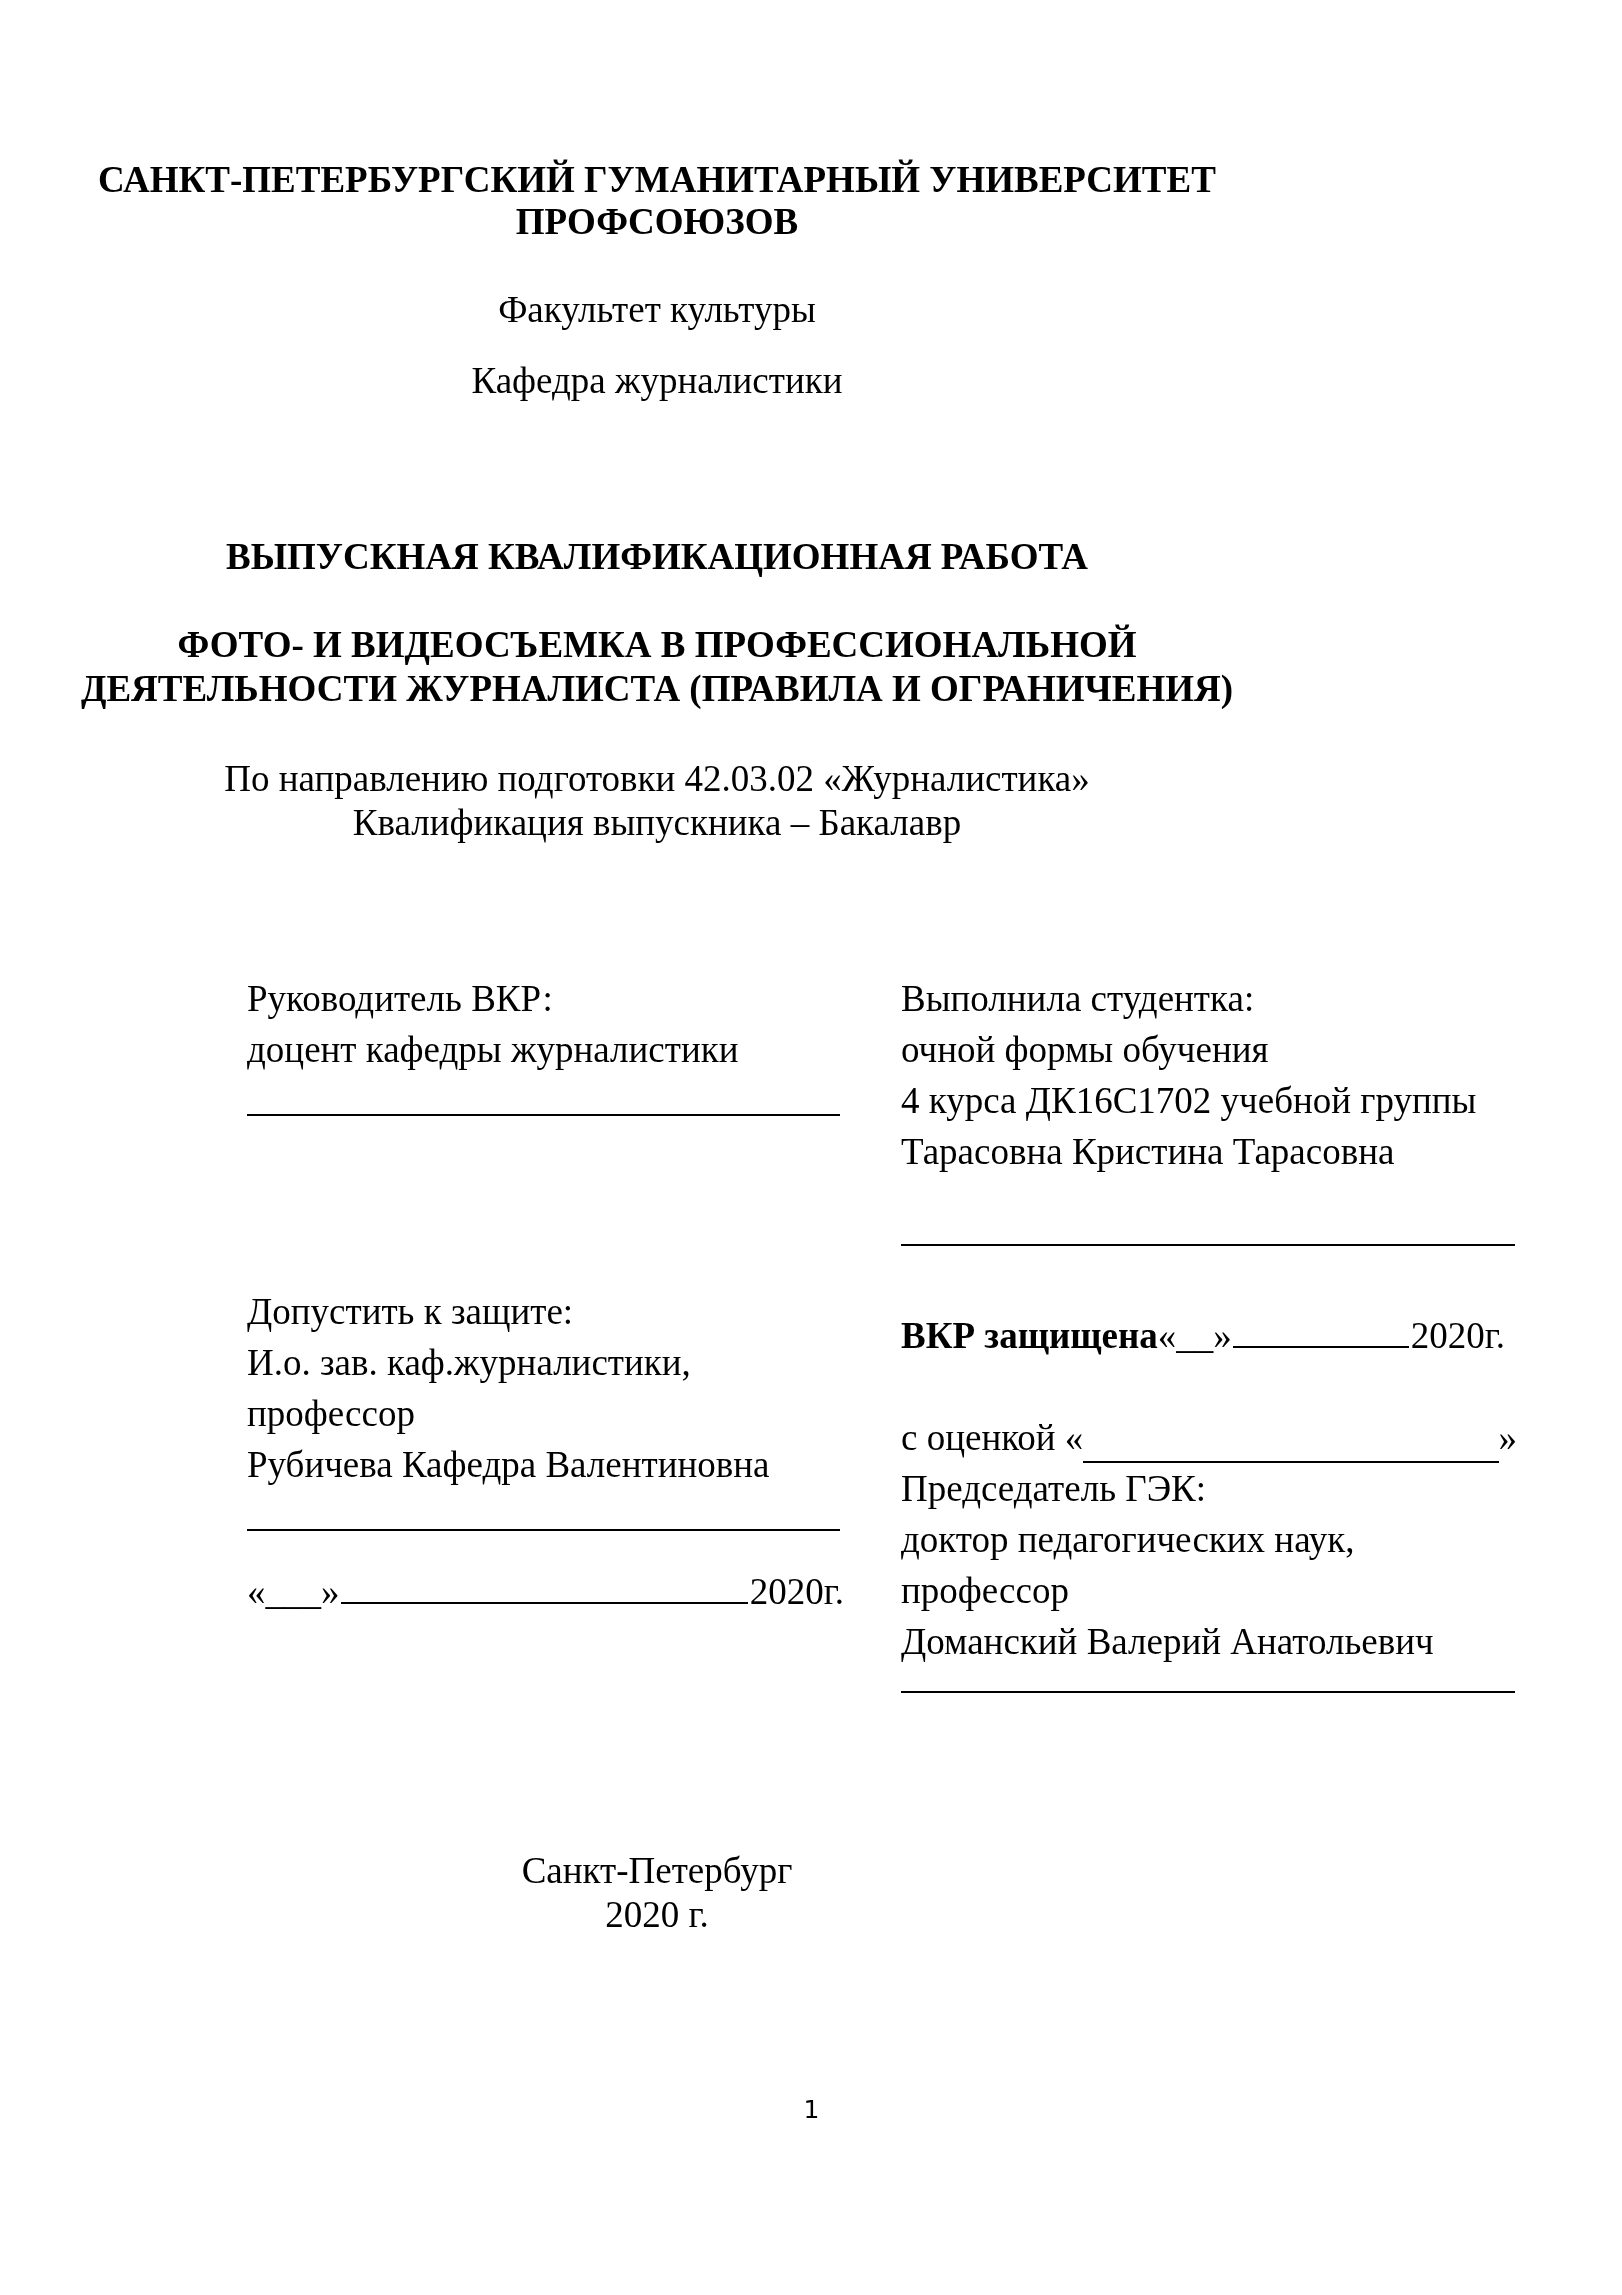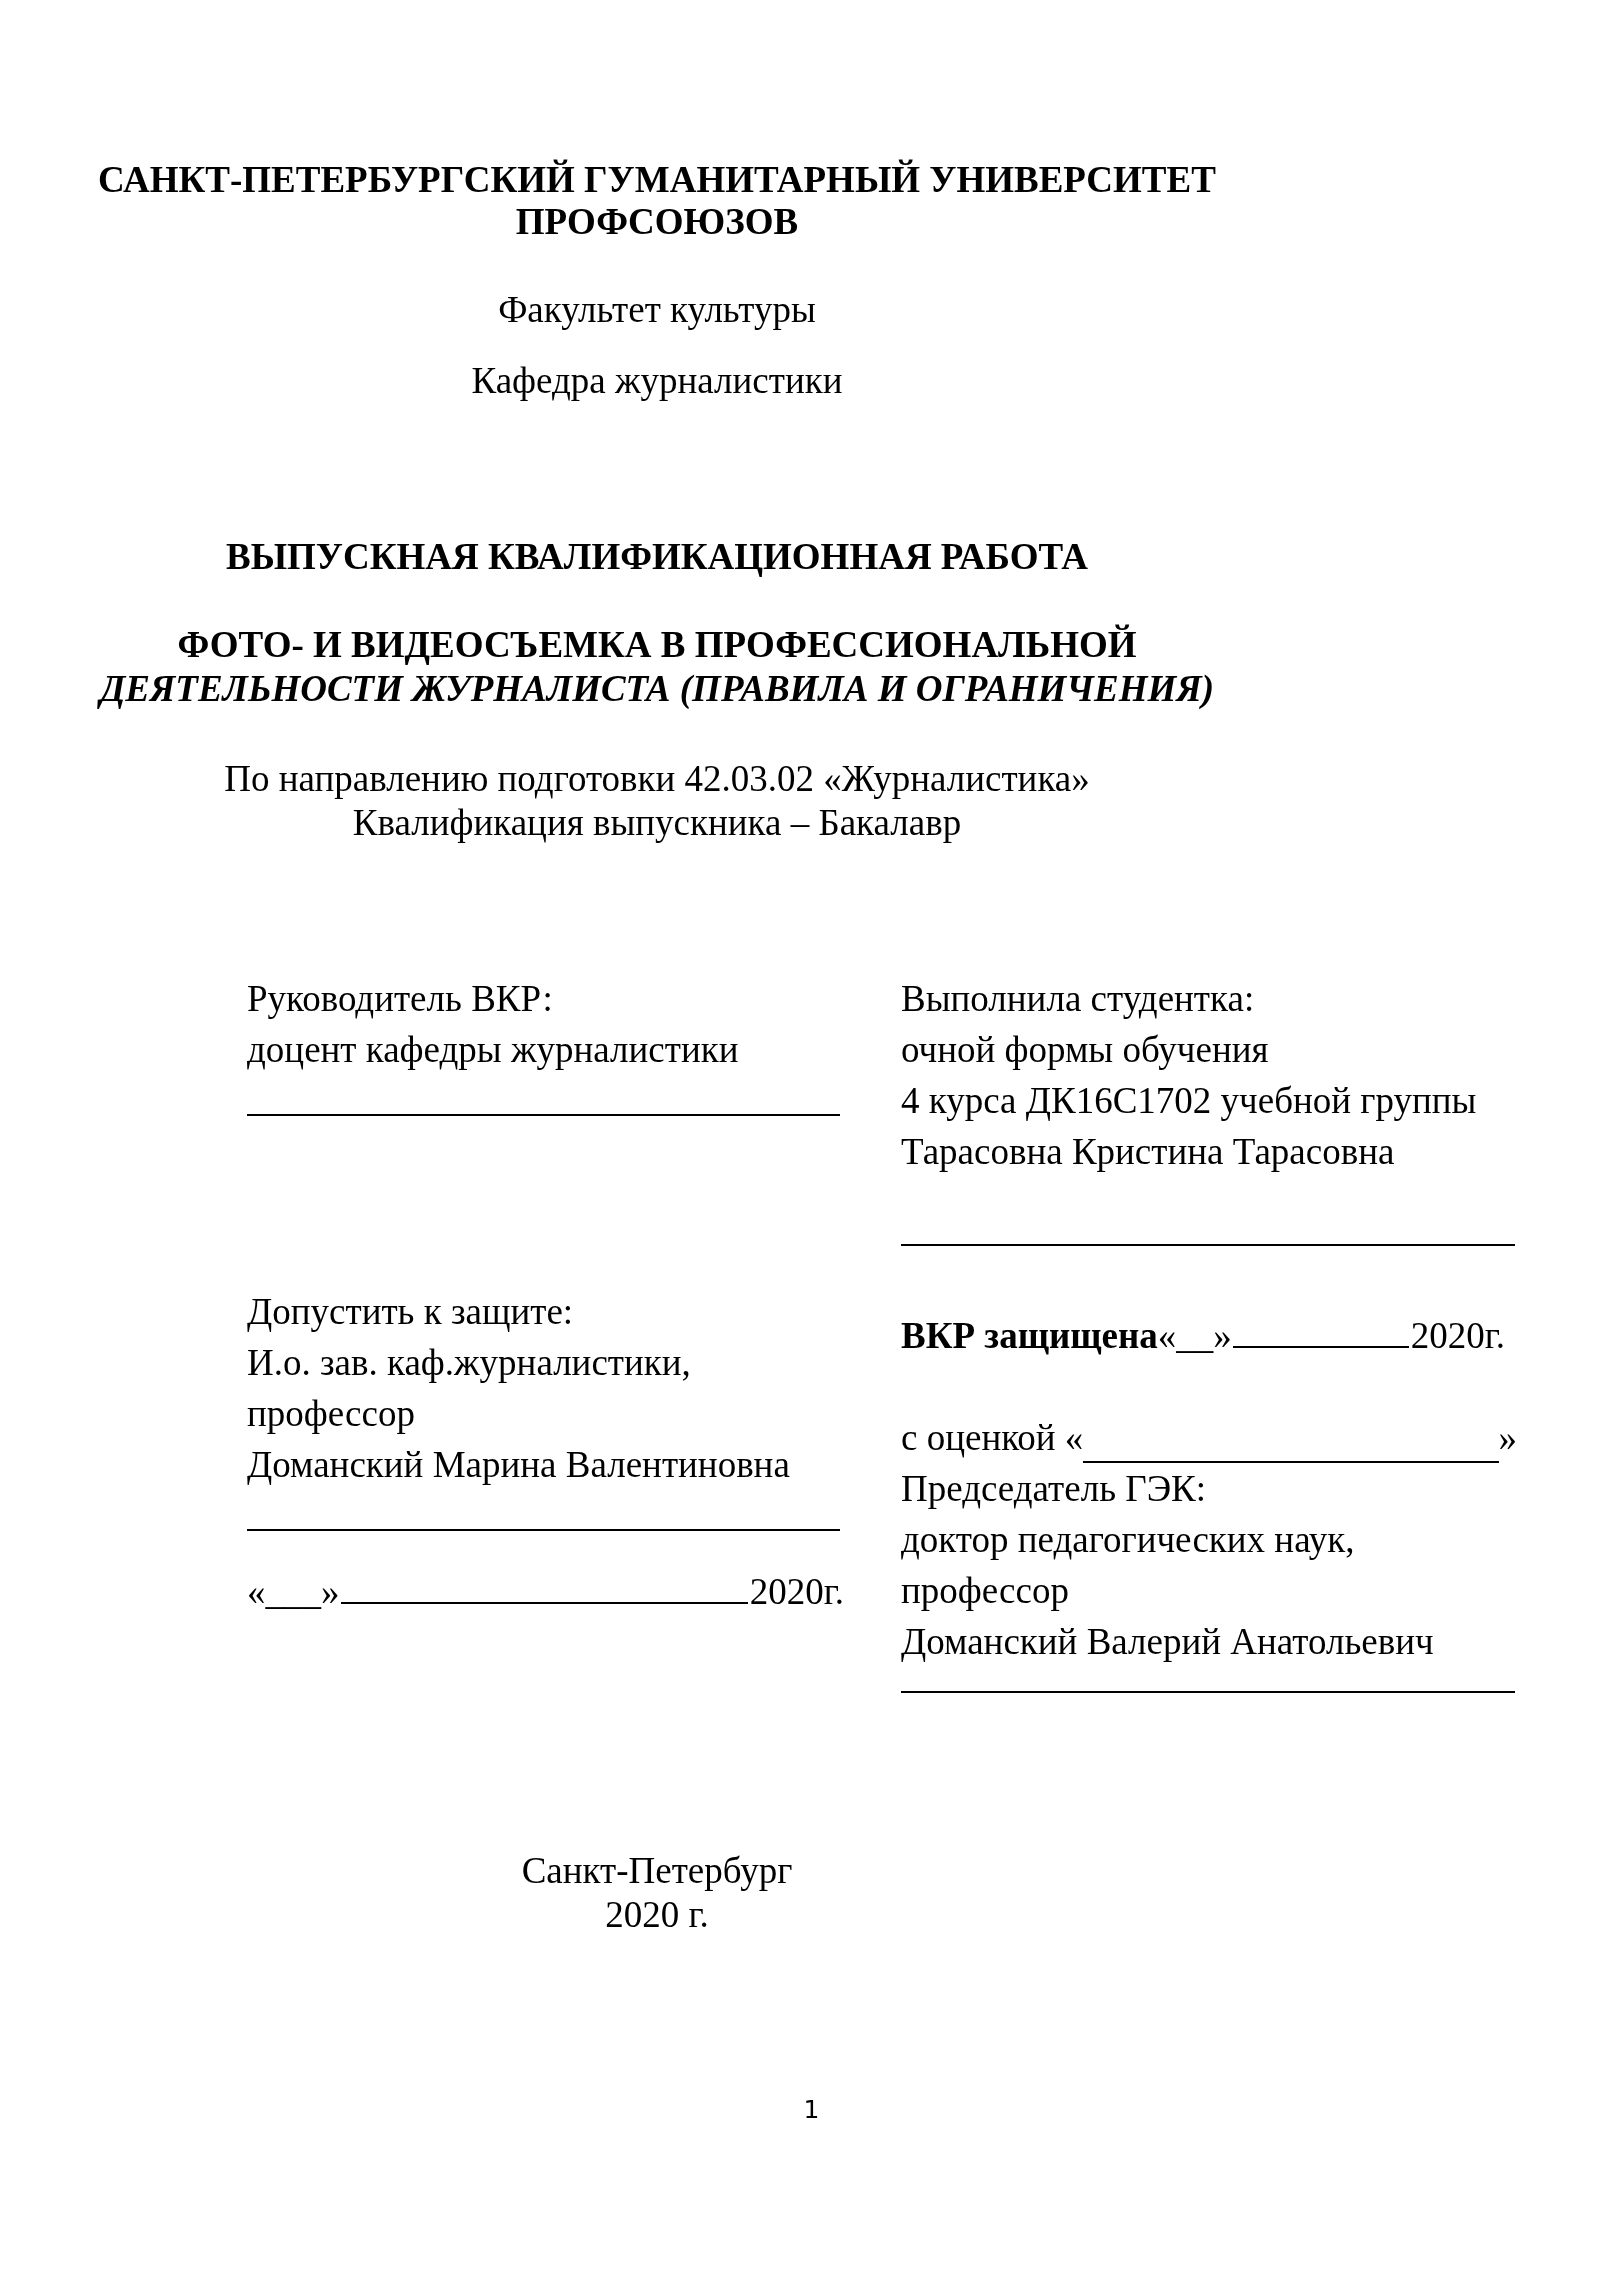--- a/index.html
+++ b/index.html
@@ -22,21 +22,21 @@
 
 <div class="page">
 
   <div class="center h-bold" style="top:159px;">САНКТ-ПЕТЕРБУРГСКИЙ ГУМАНИТАРНЫЙ УНИВЕРСИТЕТ</div>
   <div class="center h-bold" style="top:201px;">ПРОФСОЮЗОВ</div>
   <div class="center t-reg" style="top:289px;">Факультет культуры</div>
   <div class="center t-reg" style="top:360px;">Кафедра журналистики</div>
 
   <div class="center h-bold" style="top:536px;">ВЫПУСКНАЯ КВАЛИФИКАЦИОННАЯ РАБОТА</div>
   <div class="center h-bold" style="top:624px;">ФОТО- И ВИДЕОСЪЕМКА В ПРОФЕССИОНАЛЬНОЙ</div>
-  <div class="center h-bold" style="top:668px;font-style:italic;">ДЕЯТЕЛЬНОСТИ ЖУРНАЛИСТА (ПРАВИЛА И ОГРАНИЧЕНИЯ)</div>
+  <div class="center h-bold" style="top:668px;">ДЕЯТЕЛЬНОСТИ ЖУРНАЛИСТА (ПРАВИЛА И ОГРАНИЧЕНИЯ)</div>
   <div class="center t-reg" style="top:758px;">По направлению подготовки  42.03.02 «Журналистика»</div>
   <div class="center t-reg" style="top:802px;">Квалификация выпускника – Бакалавр</div>
 
   <div class="col" style="left:247px; top:973px; width:597px;">
     <span class="line">Руководитель ВКР:</span>
     <span class="line">доцент кафедры журналистики</span>
     <span class="rule" style="width:593px;"></span>
   </div>
 
   <div class="col" style="left:901px; top:973px; width:620px;">
@@ -45,21 +45,21 @@
     <span class="line">4 курса ДК16С1702 учебной группы</span>
     <span class="line">Тарасовна Кристина Тарасовна</span>
     <span class="gap" style="height:31px;"></span>
     <span class="rule" style="width:614px; height:36px;"></span>
   </div>
 
   <div class="col" style="left:247px; top:1286px; width:612px;">
     <span class="line">Допустить к защите:</span>
     <span class="line">И.о. зав. каф.журналистики,</span>
     <span class="line">профессор</span>
-    <span class="line">Доманский Марина Валентиновна</span>
+    <span class="line">Рубичева Кафедра Валентиновна</span>
     <span class="rule" style="width:593px;"></span>
     <span class="gap" style="height:35px;"></span>
     <span class="line" style="display:flex; width:597px; align-items:baseline;">
       <span>«___»</span>
       <span style="flex:1; border-bottom:2.4px solid #000; height:35px; margin:0 1.6px;"></span>
       <span>2020г.</span>
     </span>
   </div>
 
   <div class="col" style="left:901px; top:1286px; width:620px;">

